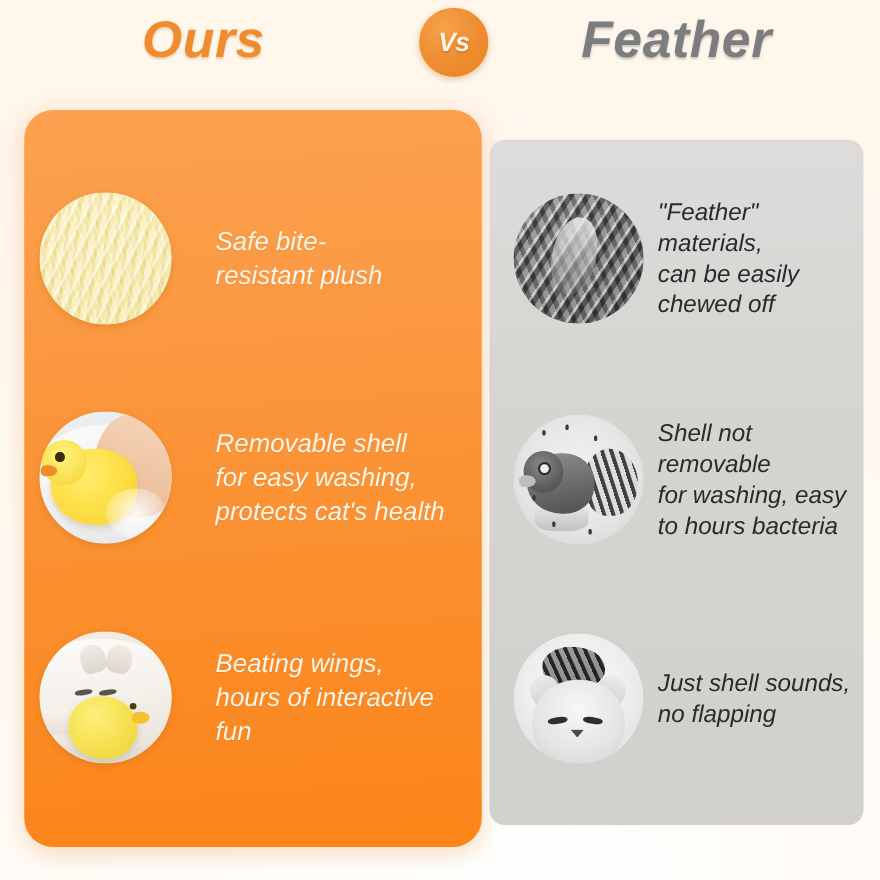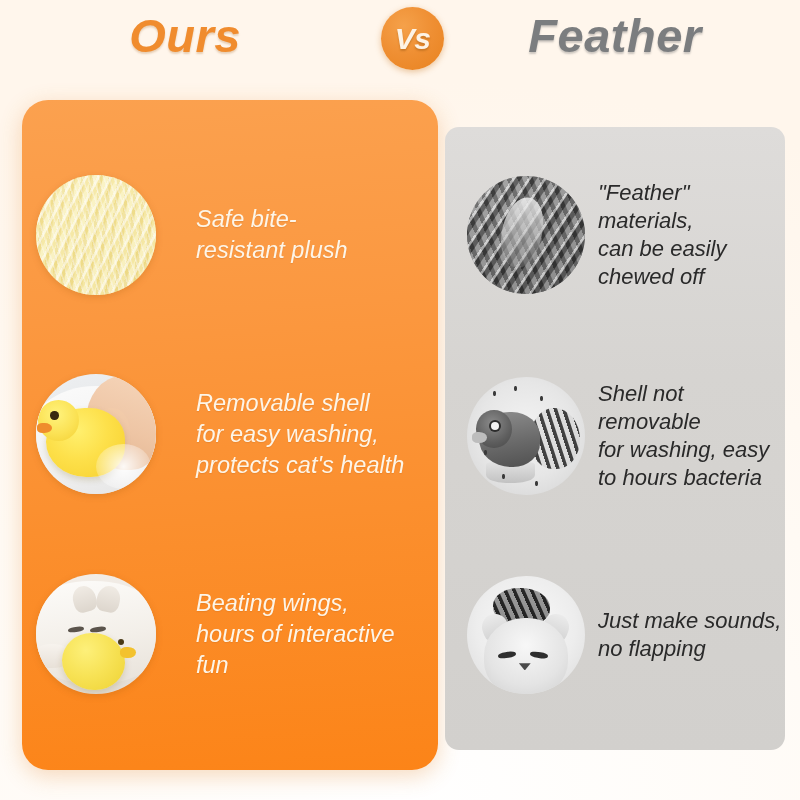--- a/index.html
+++ b/index.html
@@ -63,21 +63,21 @@
     width: 63px;
     height: 63px;
     border-radius: 50%;
     background: radial-gradient(circle at 36% 30%, #f5a14a 0%, #ef8f33 48%, #e8821f 100%);
     box-shadow: 0 2px 6px rgba(200, 120, 35, .40);
     display: flex;
     align-items: center;
     justify-content: center;
   }
   .vs-badge span {
-    font-size: 30px;
+    font-size: 24px;
     font-weight: 700;
     color: #fdf3e6;
     letter-spacing: -0.5px;
     line-height: 1;
     text-shadow: 0 2px 2px rgba(150, 85, 15, .40);
   }
 
   
   .panel {
     position: absolute;
@@ -489,18 +489,18 @@
         <div class="pic gray-cat">
           <div class="gc-toy"></div>
           <div class="gc-ear gc-ear-l"></div>
           <div class="gc-ear gc-ear-r"></div>
           <div class="gc-head"></div>
           <div class="gc-eye gc-eye-l"></div>
           <div class="gc-eye gc-eye-r"></div>
           <div class="gc-nose"></div>
         </div>
       </div>
-      <div class="caption caption-others">Just make sounds,
+      <div class="caption caption-others">Just shell sounds,
 no flapping</div>
     </div>
 
   </div>
 </div>
 
 </body></html>

